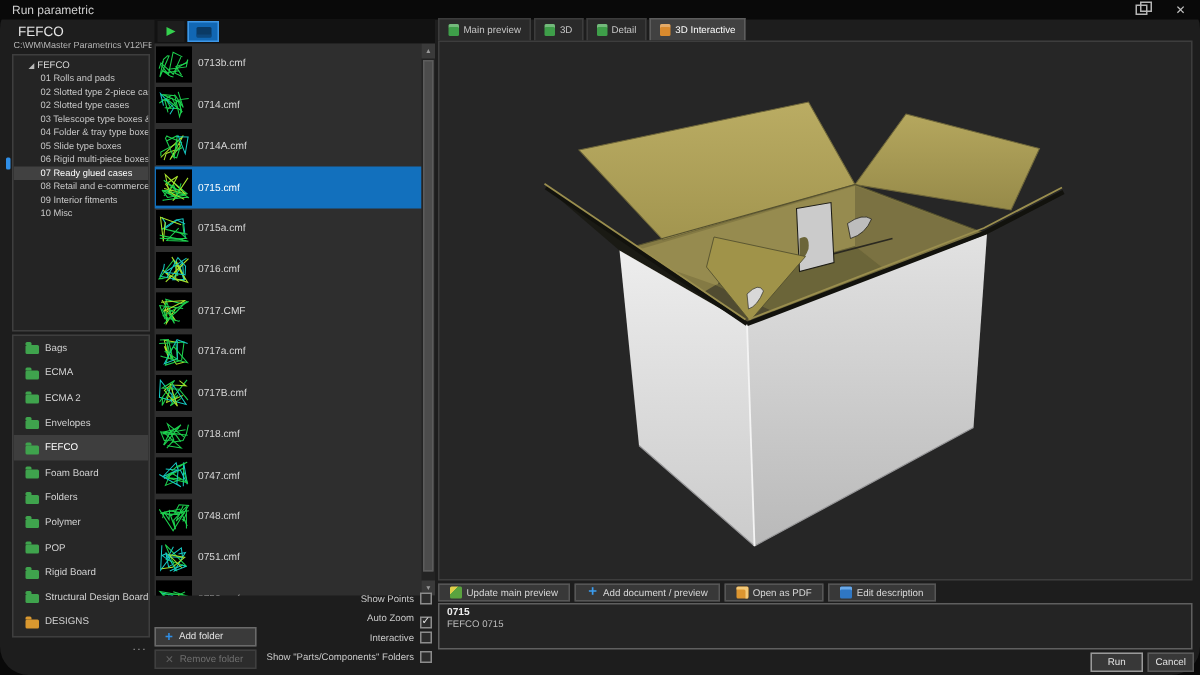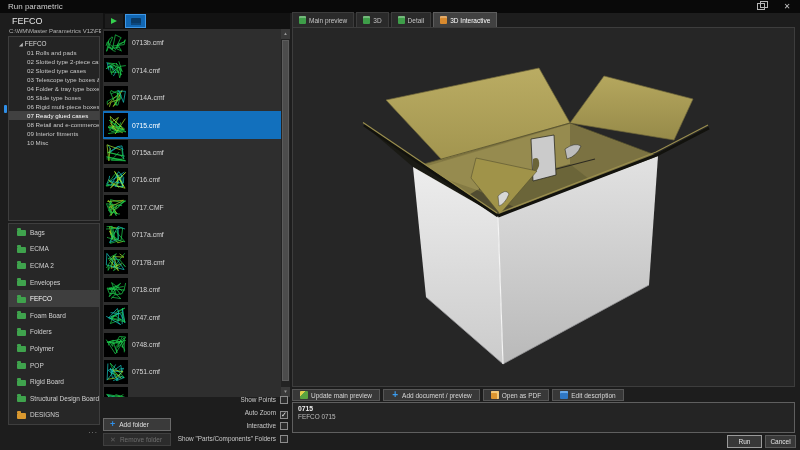--- a/index.html
+++ b/index.html
@@ -1,16 +1,16 @@
 <!DOCTYPE html>
 <html><head>
 <meta charset="utf-8">
 <style>
   html,body{margin:0;padding:0;width:800px;height:450px;overflow:hidden;background:#090909;}
-  .app{position:relative;width:800px;height:450px;background:#1d1d1d;font-family:"Liberation Sans",sans-serif;-webkit-font-smoothing:antialiased;}
+  .app{position:relative;width:800px;height:450px;background:#1d1d1d;font-family:"Liberation Sans",sans-serif;border-radius:19px;-webkit-font-smoothing:antialiased;}
   
   .titlebar{position:absolute;left:0;top:0;width:800px;height:13px;background:#090909;}
   .title{position:absolute;left:8px;top:0;line-height:13px;font-size:8px;color:#cfcfcf;}
   .win-controls{position:absolute;right:6px;top:0;height:13px;display:flex;gap:12px;align-items:center;}
   .winbtn{width:14px;height:11px;display:flex;align-items:center;justify-content:center;cursor:pointer;}
   .restore-icon{position:relative;width:6px;height:5px;border:1px solid #b5b5b5;background:#090909;}
   .restore-icon::before{content:"";position:absolute;left:2px;top:-3px;width:6px;height:5px;border:1px solid #b5b5b5;}
   .close-icon{font-size:8px;color:#c5c5c5;line-height:11px;}
   
   .lib-header{position:absolute;left:12px;top:16px;font-size:9px;color:#e5e5e5;}

